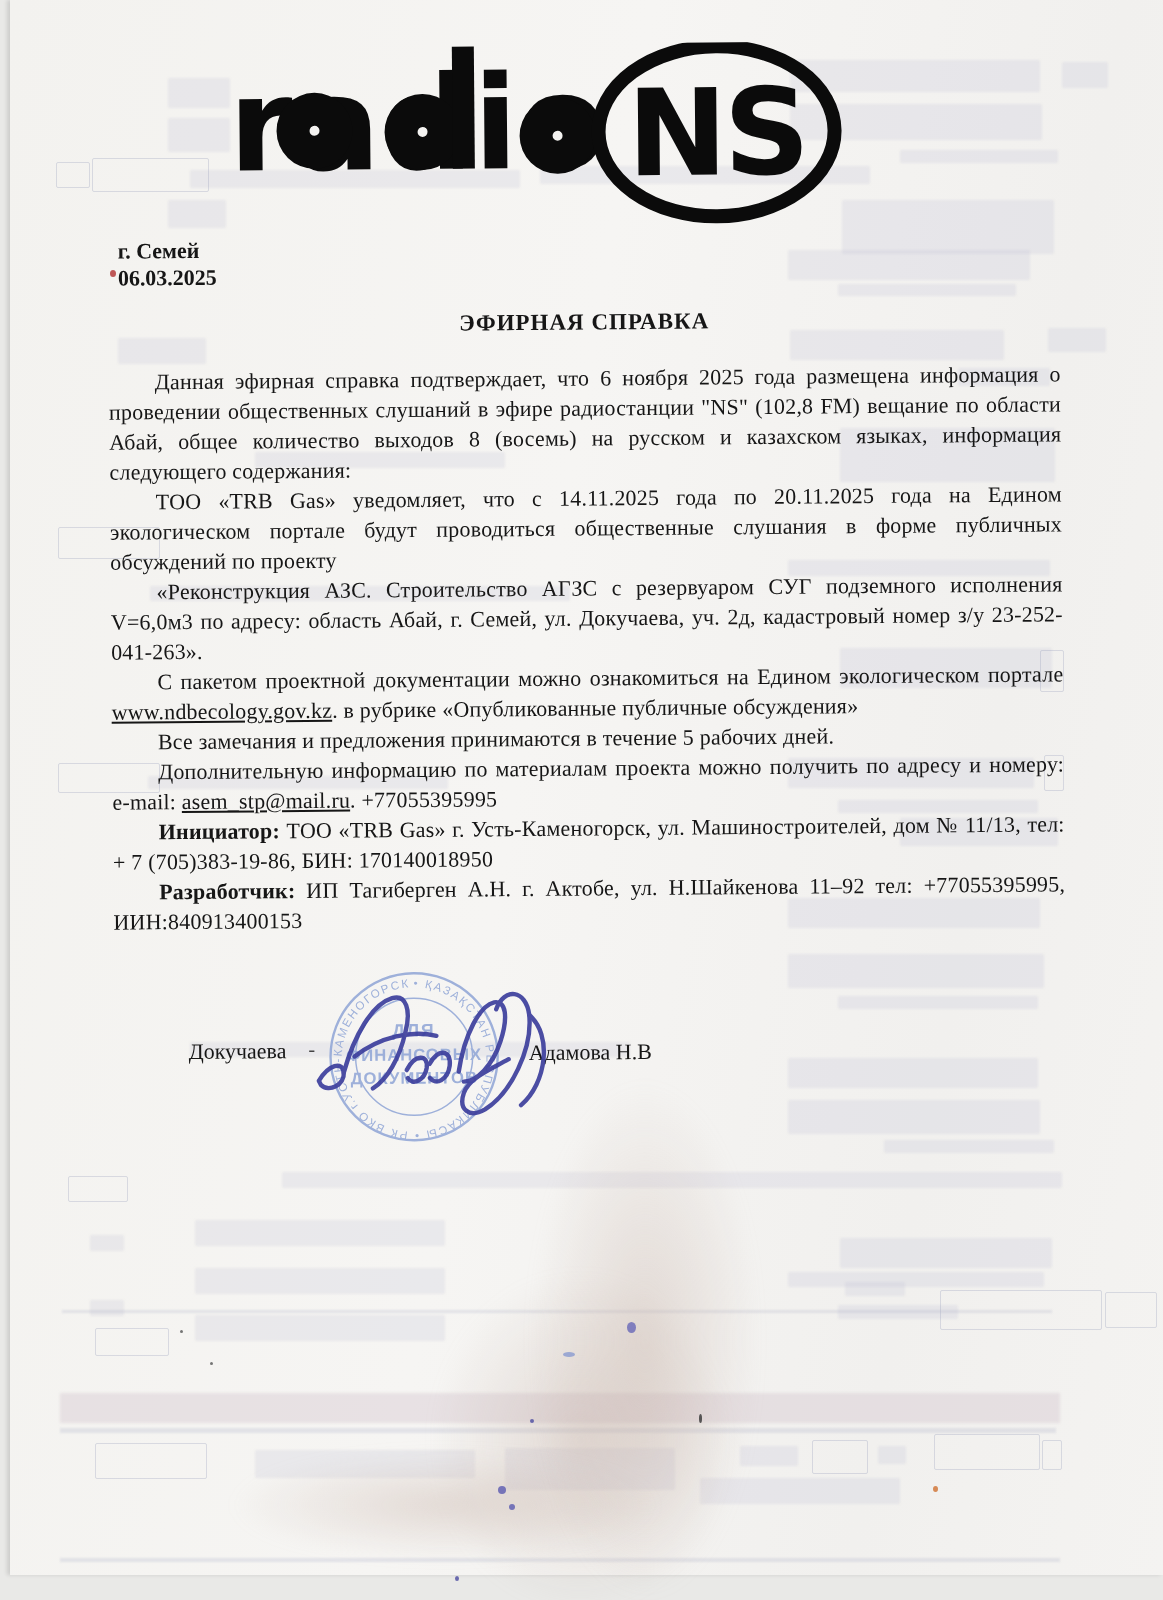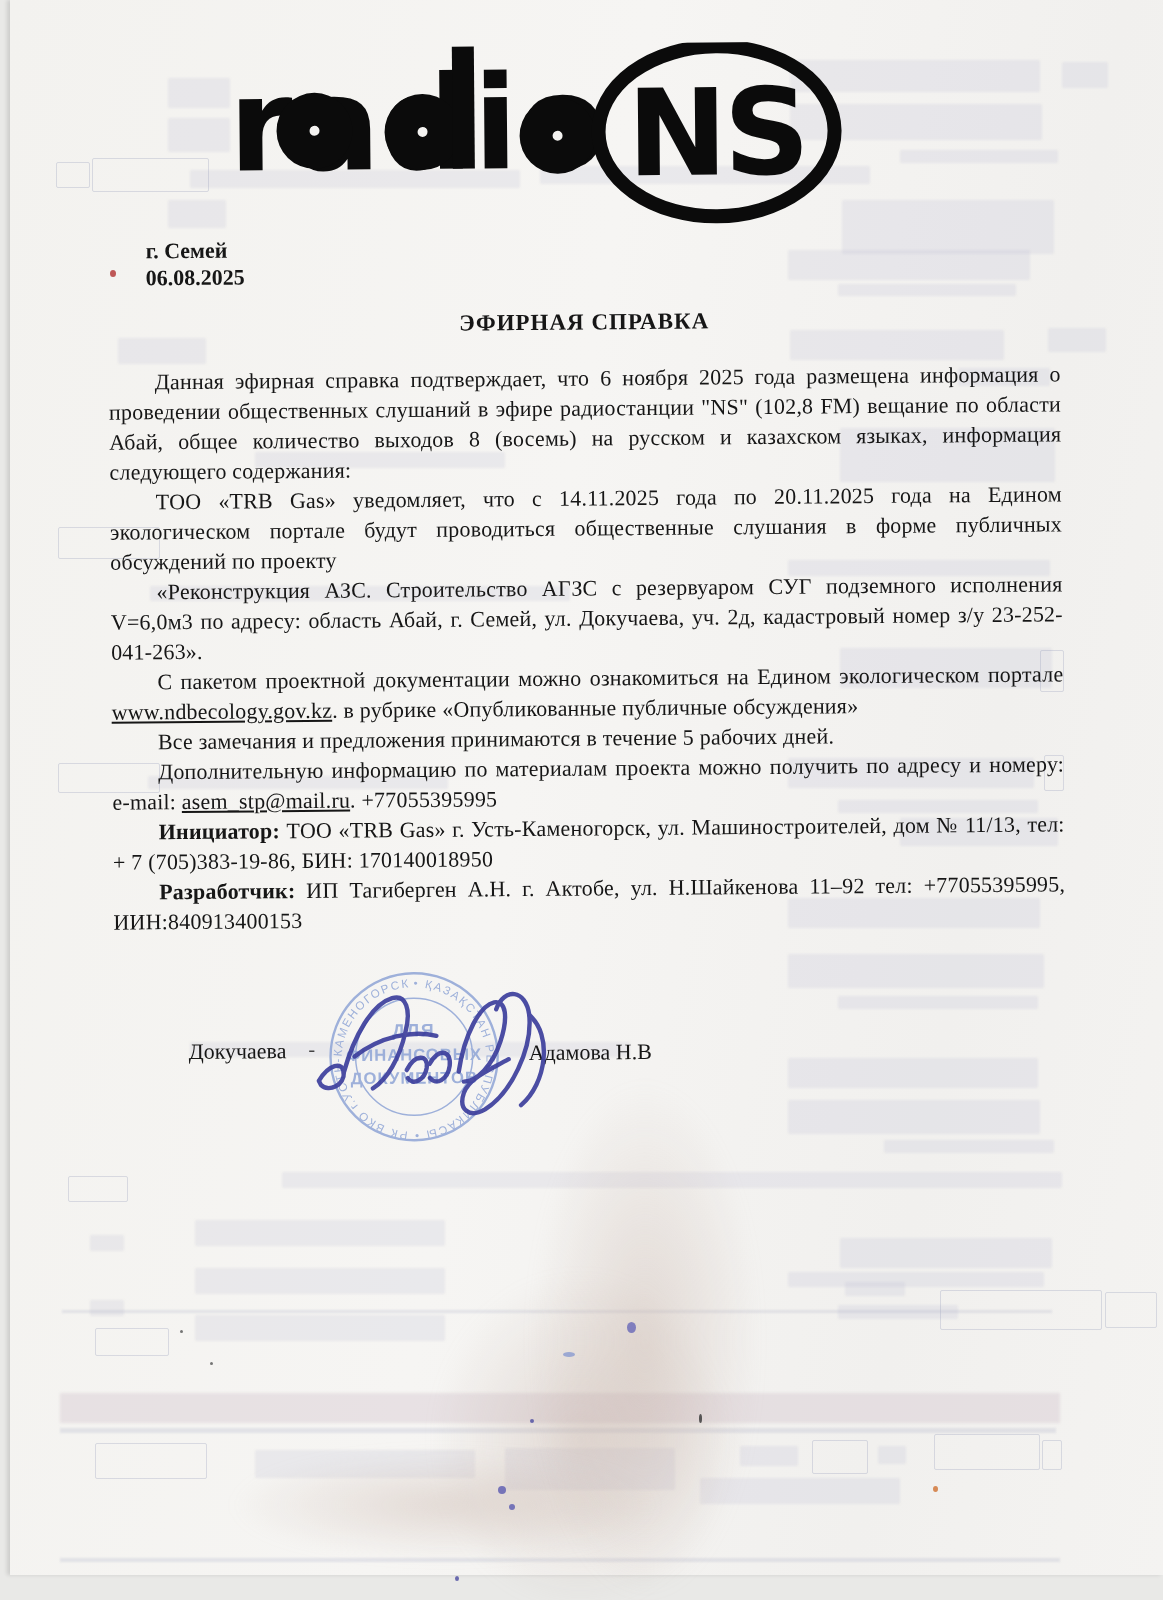--- a/index.html
+++ b/index.html
@@ -14,21 +14,21 @@
     background:linear-gradient(100deg,#f3f2ef 0%,#f6f5f3 45%,#f1f0ee 78%,#f4f3f1 100%);
     box-shadow:-3px 0 4px rgba(0,0,0,.12);
   }
   .content{position:absolute;inset:0;transform:rotate(-0.5deg);transform-origin:60px 300px;}
 
   
   .logo{position:absolute;left:218px;top:48px;width:620px;height:190px;}
   .logo svg{display:block;width:100%;height:100%;}
 
   
-  .cityblock{position:absolute;left:108px;top:238px;font-weight:bold;font-size:22px;line-height:27px;margin-left:28px;}
+  .cityblock{position:absolute;left:108px;top:238px;font-weight:bold;font-size:22px;line-height:27px;}
 
   
   .docbody{
     position:absolute;left:98px;top:312px;width:952px;
     font-size:22px;line-height:30px;letter-spacing:.2px;
   }
   .doc-title{text-align:center;font-weight:bold;font-size:23px;letter-spacing:1px;margin:0 0 26px 0;}
   .docbody p{margin:0;text-align:justify;text-indent:46px;}
   .link{text-decoration:underline;}
   .lead{font-weight:bold;}
@@ -152,21 +152,21 @@
           <circle cx="331" cy="92" r="5" fill="#f4f3f1"></circle>
 
           <ellipse cx="490" cy="89" rx="118" ry="85" fill="none" stroke="#0b0b0b" stroke-width="14"></ellipse>
           <text x="490" y="132" text-anchor="middle" font-family="DejaVu Sans, sans-serif" font-weight="bold" font-size="120" letter-spacing="-4">NS</text>
         </g>
       </svg>
     </div>
 
     <div class="cityblock">
       <div>г. Семей</div>
-      <div>06.08.2025</div>
+      <div>06.03.2025</div>
     </div>
 
     <div class="docbody">
       <div class="doc-title">ЭФИРНАЯ СПРАВКА</div>
       <p>Данная эфирная справка подтверждает, что 6 ноября 2025 года размещена информация о проведении общественных слушаний в эфире радиостанции "NS" (102,8 FM) вещание по области Абай, общее количество выходов 8 (восемь) на русском и казахском языках, информация следующего содержания:</p>
       <p>ТОО «TRB Gas» уведомляет, что с 14.11.2025 года по 20.11.2025 года на Едином экологическом портале будут проводиться общественные слушания в форме публичных обсуждений по проекту</p>
       <p>«Реконструкция АЗС. Строительство АГЗС с резервуаром СУГ подземного исполнения V=6,0м3 по адресу: область Абай, г. Семей, ул. Докучаева, уч. 2д, кадастровый номер з/у 23-252-041-263».</p>
       <p><span>С пакетом проектной документации можно ознакомиться на Едином экологическом портале </span><span class="link">www.ndbecology.gov.kz</span><span>. в рубрике «Опубликованные публичные обсуждения»</span></p>
       <p>Все замечания и предложения принимаются в течение 5 рабочих дней.</p>
       <p><span>Дополнительную информацию по материалам проекта можно получить по адресу и номеру: e-mail: </span><span class="link">asem_stp@mail.ru</span><span>. +77055395995</span></p>

